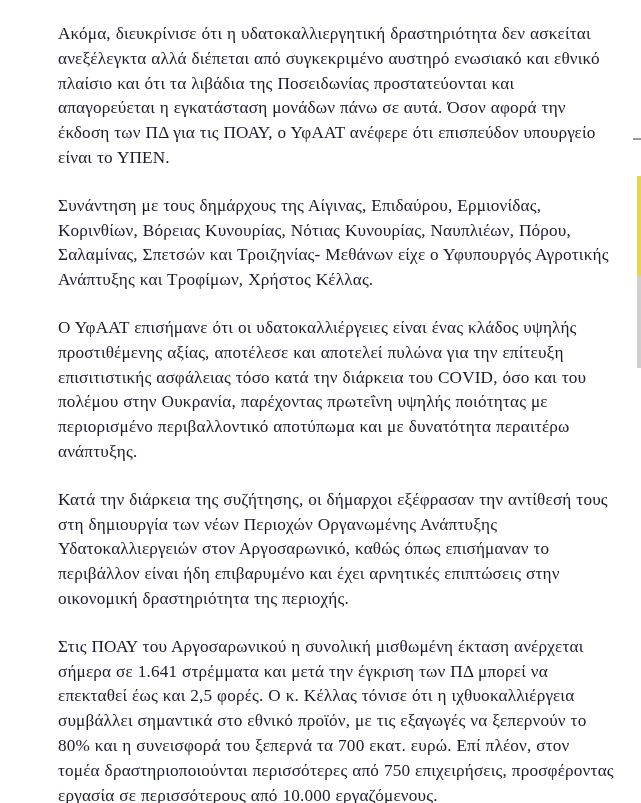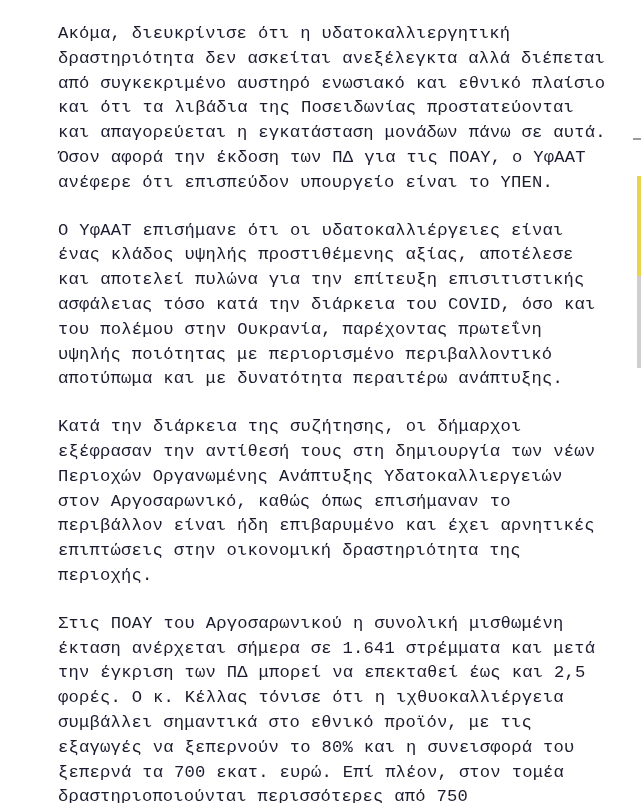--- a/index.html
+++ b/index.html
@@ -24,21 +24,20 @@
     padding: 22px 26px 0 58px;
   }
   #article p {
     margin: 0 0 23px 0;
     font-size: 17.2px;
     line-height: 24.8px;
     color: #1b1b2f;
     text-align: left;
     letter-spacing: 0.01em;
     word-spacing: 0.02em;
-    font-family: Liberation Mono, monospace;
   }
   #article p:last-child {
     margin-bottom: 0;
   }
   
   .edge-dash {
     position: absolute;
     right: 0;
     top: 138px;
     width: 8px;
@@ -60,20 +59,21 @@
     width: 4px;
     height: 92px;
     background: #cfcfcf;
   }
 </style>
 </head>
 <body>
 
 <div id="article">
   <p>Ακόμα, διευκρίνισε ότι η υδατοκαλλιεργητική δραστηριότητα δεν ασκείται ανεξέλεγκτα αλλά διέπεται από συγκεκριμένο αυστηρό ενωσιακό και εθνικό πλαίσιο και ότι τα λιβάδια της Ποσειδωνίας προστατεύονται και απαγορεύεται η εγκατάσταση μονάδων πάνω σε αυτά. Όσον αφορά την έκδοση των ΠΔ για τις ΠΟΑΥ, ο ΥφΑΑΤ ανέφερε ότι επισπεύδον υπουργείο είναι το ΥΠΕΝ.</p>
+  <p>Συνάντηση με τους δημάρχους της Αίγινας, Επιδαύρου, Ερμιονίδας, Κορινθίων, Βόρειας Κυνουρίας, Νότιας Κυνουρίας, Ναυπλιέων, Πόρου, Σαλαμίνας, Σπετσών και Τροιζηνίας- Μεθάνων είχε ο Υφυπουργός Αγροτικής Ανάπτυξης και Τροφίμων, Χρήστος Κέλλας.</p>
   <p>Ο ΥφΑΑΤ επισήμανε ότι οι υδατοκαλλιέργειες είναι ένας κλάδος υψηλής προστιθέμενης αξίας, αποτέλεσε και αποτελεί πυλώνα για την επίτευξη επισιτιστικής ασφάλειας τόσο κατά την διάρκεια του COVID, όσο και του πολέμου στην Ουκρανία, παρέχοντας πρωτεΐνη υψηλής ποιότητας με περιορισμένο περιβαλλοντικό αποτύπωμα και με δυνατότητα περαιτέρω ανάπτυξης.</p>
   <p>Κατά την διάρκεια της συζήτησης, οι δήμαρχοι εξέφρασαν την αντίθεσή τους στη δημιουργία των νέων Περιοχών Οργανωμένης Ανάπτυξης Υδατοκαλλιεργειών στον Αργοσαρωνικό, καθώς όπως επισήμαναν το περιβάλλον είναι ήδη επιβαρυμένο και έχει αρνητικές επιπτώσεις στην οικονομική δραστηριότητα της περιοχής.</p>
   <p>Στις ΠΟΑΥ του Αργοσαρωνικού η συνολική μισθωμένη έκταση ανέρχεται σήμερα σε 1.641 στρέμματα και μετά την έγκριση των ΠΔ μπορεί να επεκταθεί έως και 2,5 φορές. Ο κ. Κέλλας τόνισε ότι η ιχθυοκαλλιέργεια συμβάλλει σημαντικά στο εθνικό προϊόν, με τις εξαγωγές να ξεπερνούν το 80% και η συνεισφορά του ξεπερνά τα 700 εκατ. ευρώ. Επί πλέον, στον τομέα δραστηριοποιούνται περισσότερες από 750 επιχειρήσεις, προσφέροντας εργασία σε περισσότερους από 10.000 εργαζόμενους.</p>
 </div>
 
 <div class="edge-dash"></div>
 <div class="edge-bar"></div>
 <div class="edge-bar2"></div>
 
 </body></html>

